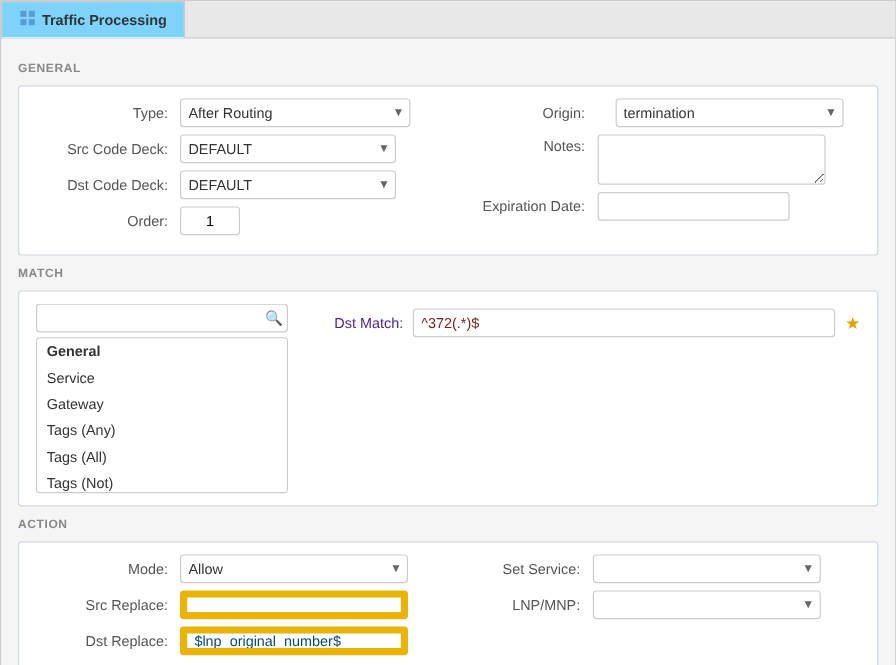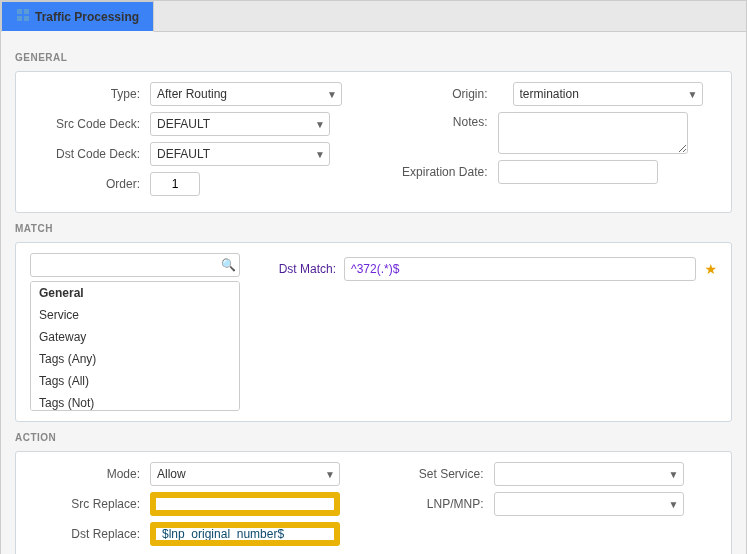--- a/index.html
+++ b/index.html
@@ -15,21 +15,21 @@
       background: #f5f5f5;
       border: 1px solid #ccc;
     }
     .tab-bar {
       background: #e8e8e8;
       border-bottom: 1px solid #ccc;
       display: flex;
       align-items: stretch;
     }
     .tab-active {
-      background: #3b82f6;
+      background: #7dd3fc;
       border: 1px solid #ccc;
       border-bottom: 1px solid #f5f5f5;
       padding: 6px 14px;
       font-size: 12px;
       font-weight: bold;
       color: #333;
       display: flex;
       align-items: center;
       gap: 5px;
       margin-bottom: -1px;
@@ -187,21 +187,21 @@
       width: 80px;
       flex-shrink: 0;
     }
     .dst-match-input {
       flex: 1;
       border: 1px solid #ccc;
       border-radius: 3px;
       padding: 3px 6px;
       font-size: 12px;
       height: 24px;
-      color: #6d28d9;
+      color: #7f1d1d;
     }
     .star-icon {
       color: #e8a000;
       font-size: 14px;
       cursor: pointer;
     }
     
     .action-grid {
       display: grid;
       grid-template-columns: 1fr 1fr;

